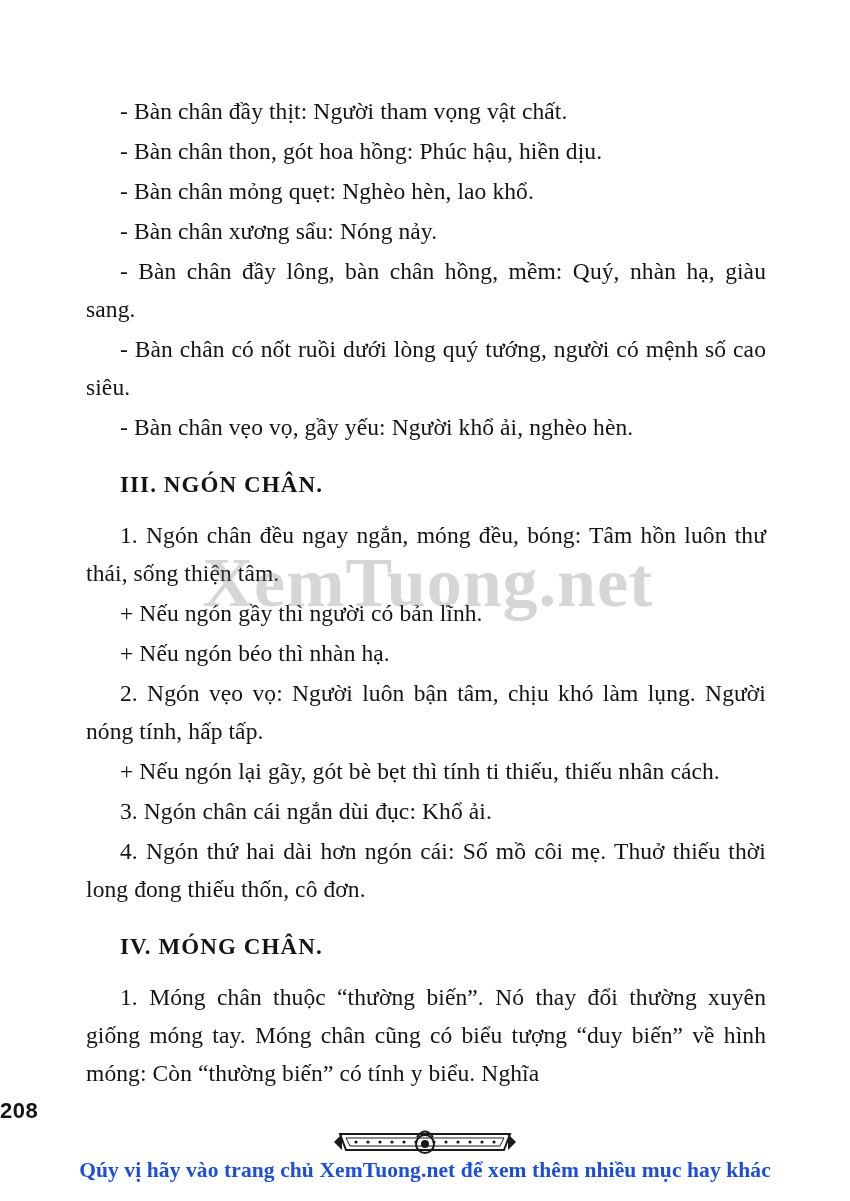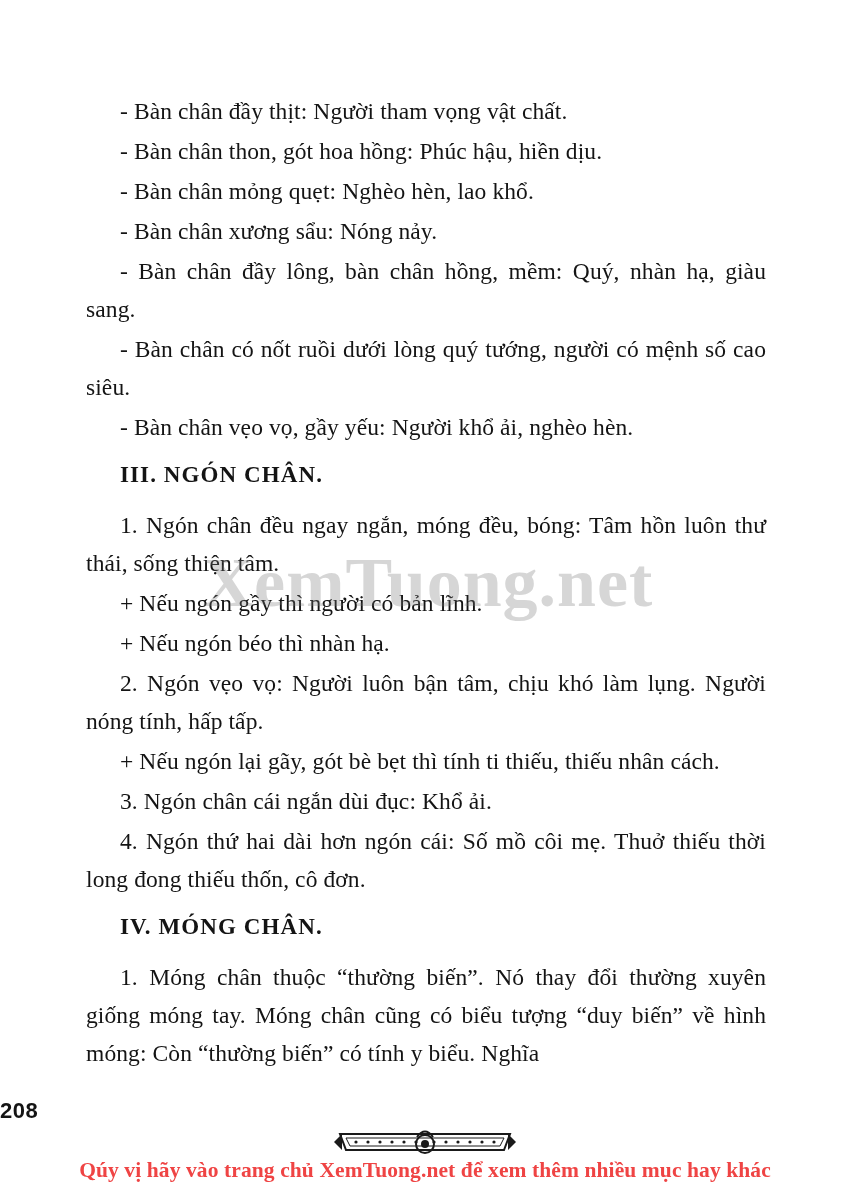--- a/index.html
+++ b/index.html
@@ -41,21 +41,21 @@
 
   p.indent {
     text-indent: 34px;
   }
 
   p.dash {
     text-indent: 34px;
   }
 
   h3.heading {
-    margin: 12px 0 14px 34px;
+    margin: 22px 0 14px 34px;
     font-size: 23px;
     font-weight: bold;
     letter-spacing: 1.1px;
     line-height: 34px;
   }
 
   
   .watermark {
     position: absolute;
     left: 58px;
@@ -95,21 +95,21 @@
 
   .footer-note {
     position: absolute;
     left: 0;
     right: 0;
     top: 1158px;
     text-align: center;
     font-family: "Liberation Serif", serif;
     font-size: 21.5px;
     font-weight: bold;
-    color: #ef4444;
+    color: #1d4ed8;
     letter-spacing: 0.1px;
   }
 </style>
 </head>
 <body>
 
 <div id="page">
 
   <div class="content">
     <p class="para dash">- Bàn chân đầy thịt: Người tham vọng vật chất.</p>

